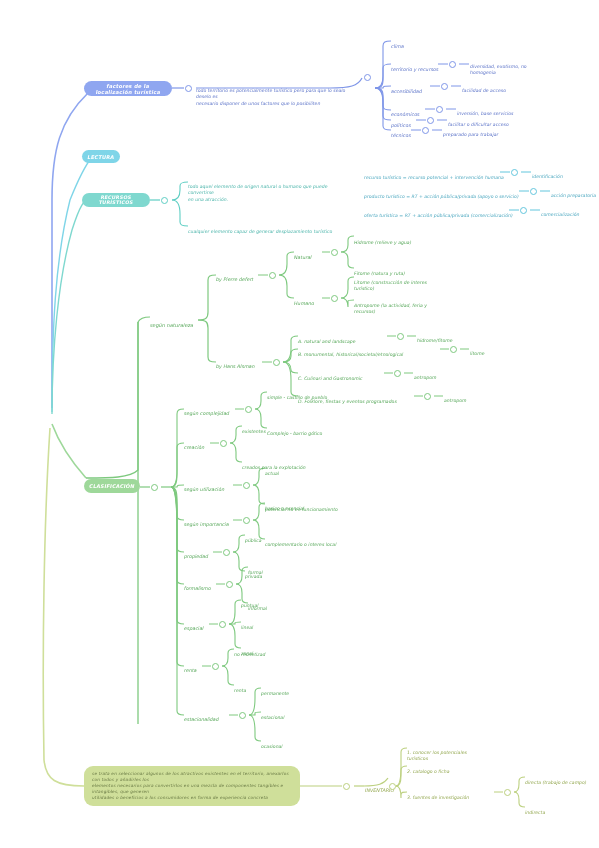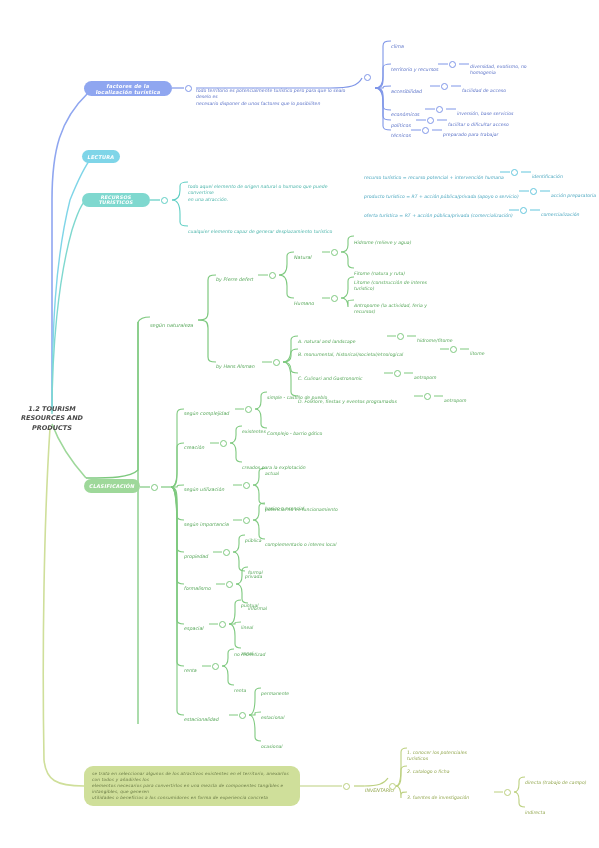--- a/index.html
+++ b/index.html
@@ -186,25 +186,20 @@
     <path d="M364,786 C378,786 384,784 388,778" stroke="#bcd07f" stroke-width="1.2" fill="none"></path>
     <path d="M396,786 C400,786 401,778 401,766 L401,752 C401,749 403,748 407,748" stroke="#bcd07f" stroke-width="1.1" fill="none"></path>
     <path d="M396,786 C400,786 401,782 401,776 L401,770 C401,767 403,766 407,766" stroke="#bcd07f" stroke-width="1.1" fill="none"></path>
     <path d="M396,786 C400,786 401,792 401,798 L401,795 C401,792 403,792 407,792" stroke="#bcd07f" stroke-width="1.1" fill="none"></path>
 
     <line x1="494" y1="792" x2="503" y2="792" stroke="#bcd07f" stroke-width="1"></line>
     <path d="M514,792 C518,792 519,788 519,784 L519,781 C519,778 521,777 525,777" stroke="#bcd07f" stroke-width="1.1" fill="none"></path>
     <path d="M514,792 C518,792 519,796 519,800 L519,803 C519,806 521,807 525,807" stroke="#bcd07f" stroke-width="1.1" fill="none"></path>
   </svg>
 
-  <div class="root" style="left:6px;top:405px;width:92px;font-size:6.5px;">
-    <span style="white-space:pre-line;">1.2 TOURISM
-RESOURCES AND
-PRODUCTS</span>
-  </div>
 
   <div class="pill pill-blue" style="left:84px;top:81px;width:88px;height:15px;font-size:5.2px;">
     <span>factores de la localización turística</span>
   </div>
   <div class="ring ring-blue" style="left:185px;top:84.5px;"></div>
   <div class="txt t-blue" style="left:196px;top:82px;width:150px;font-size:4.6px;">
     <span>todo territorio es potencialmente turístico pero para que lo sealo deselo es
 necesario disponer de unos factores que lo posibiliten</span>
   </div>
   <div class="ring ring-blue" style="left:364px;top:73.5px;"></div>

